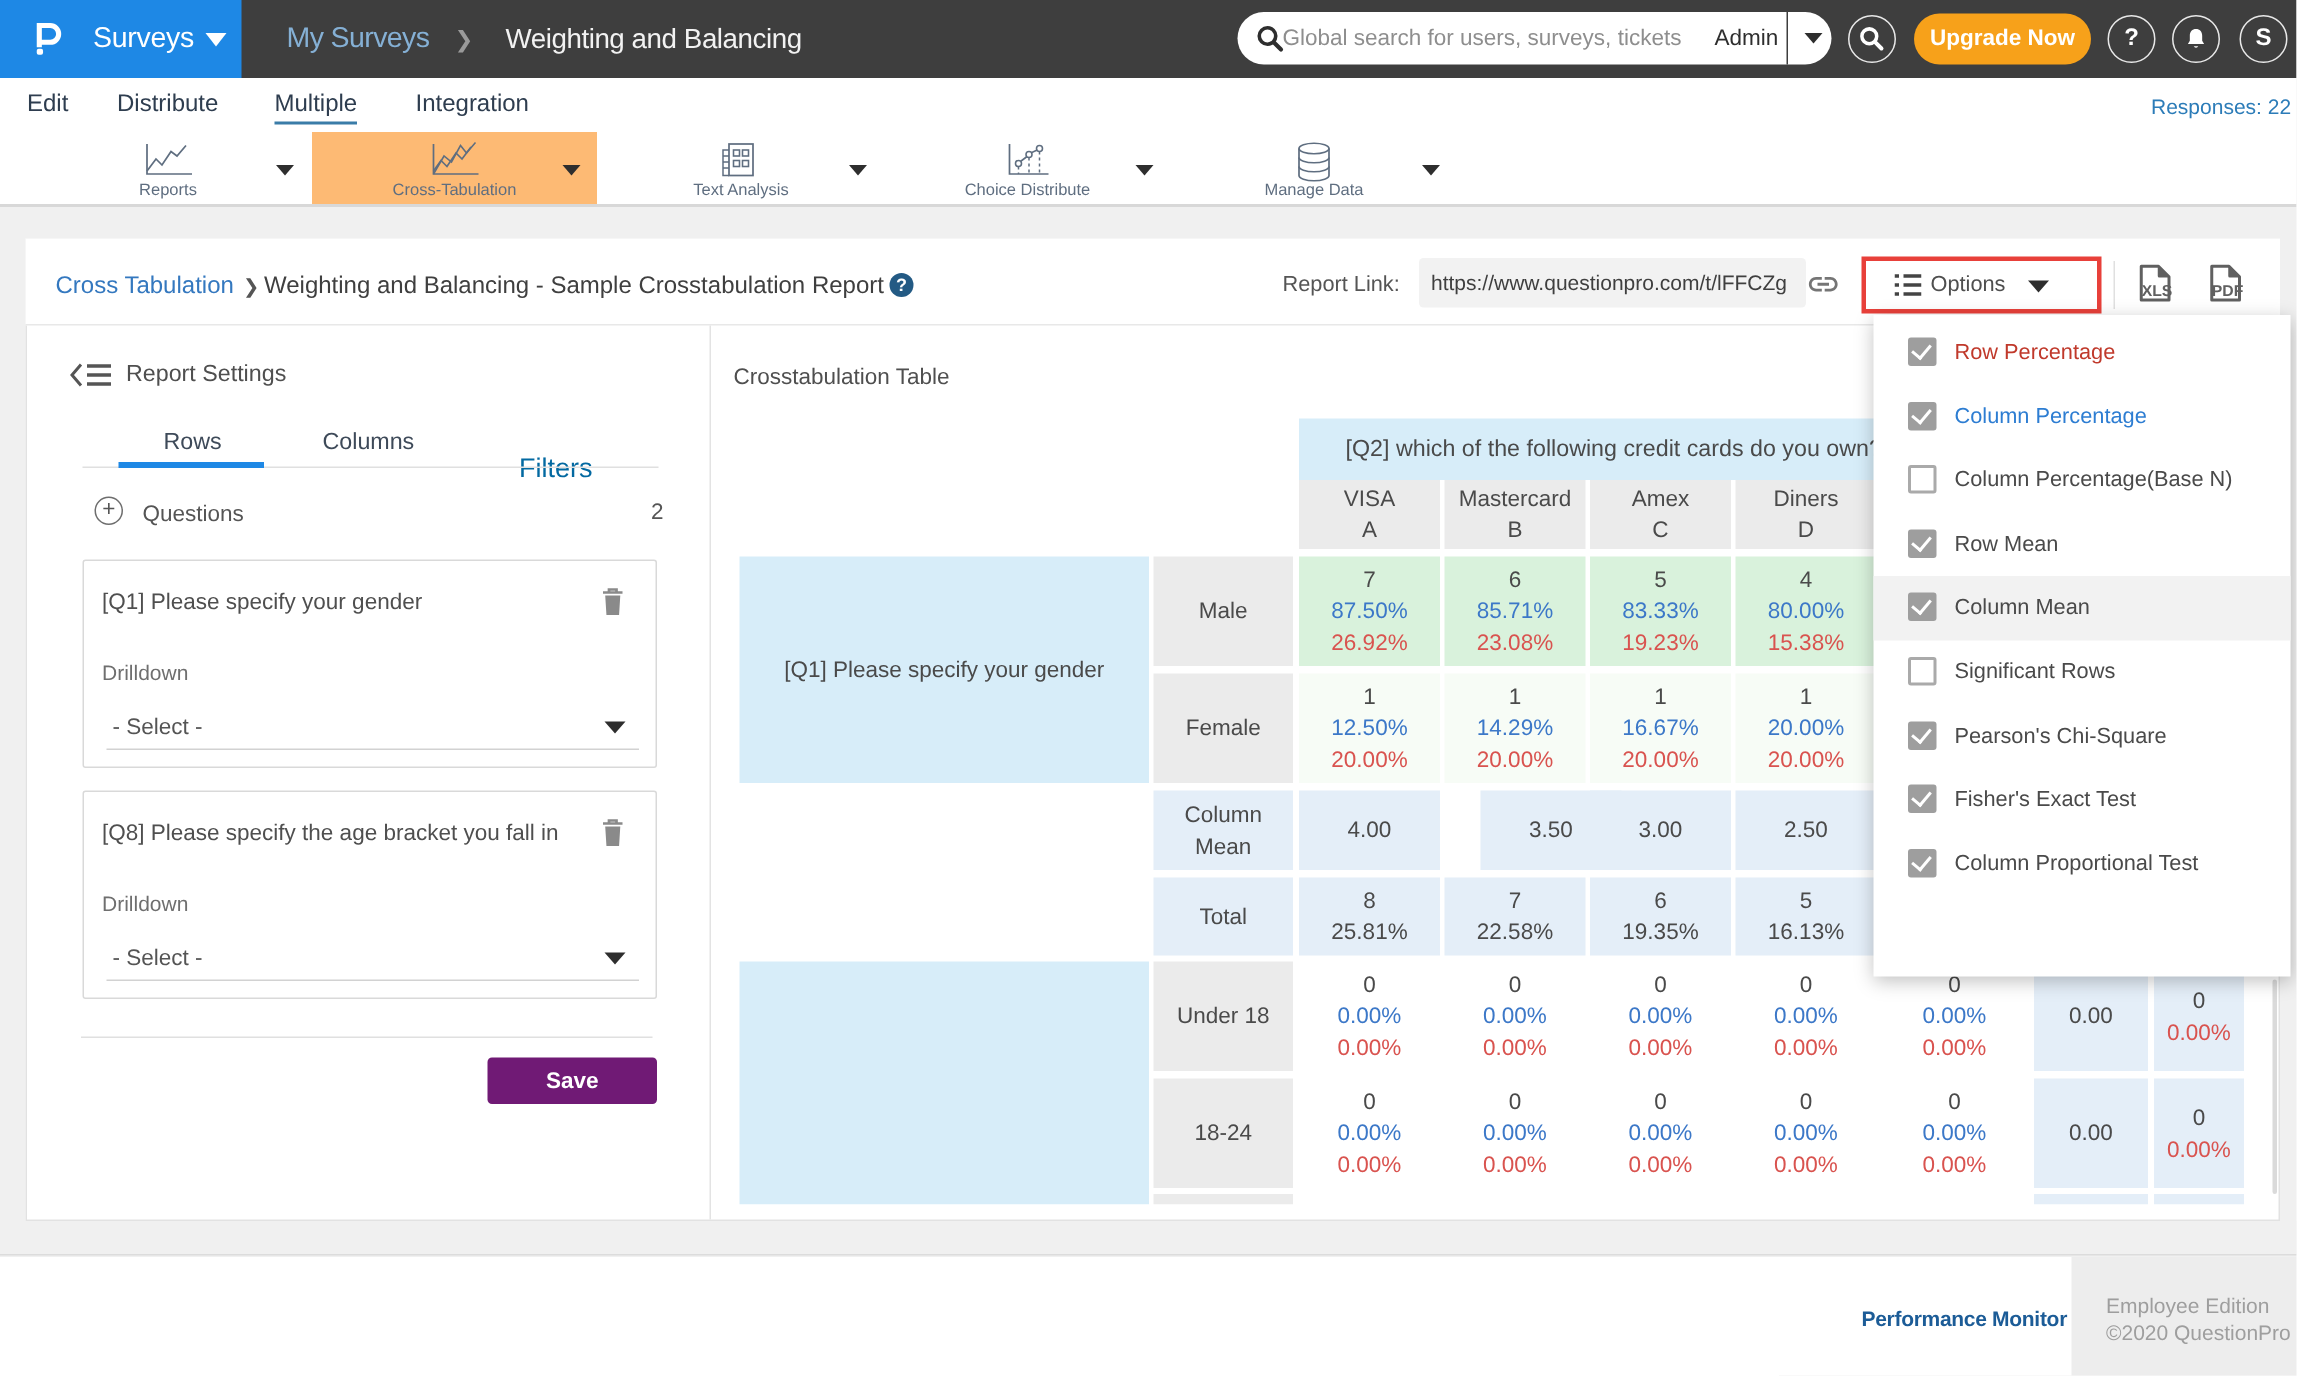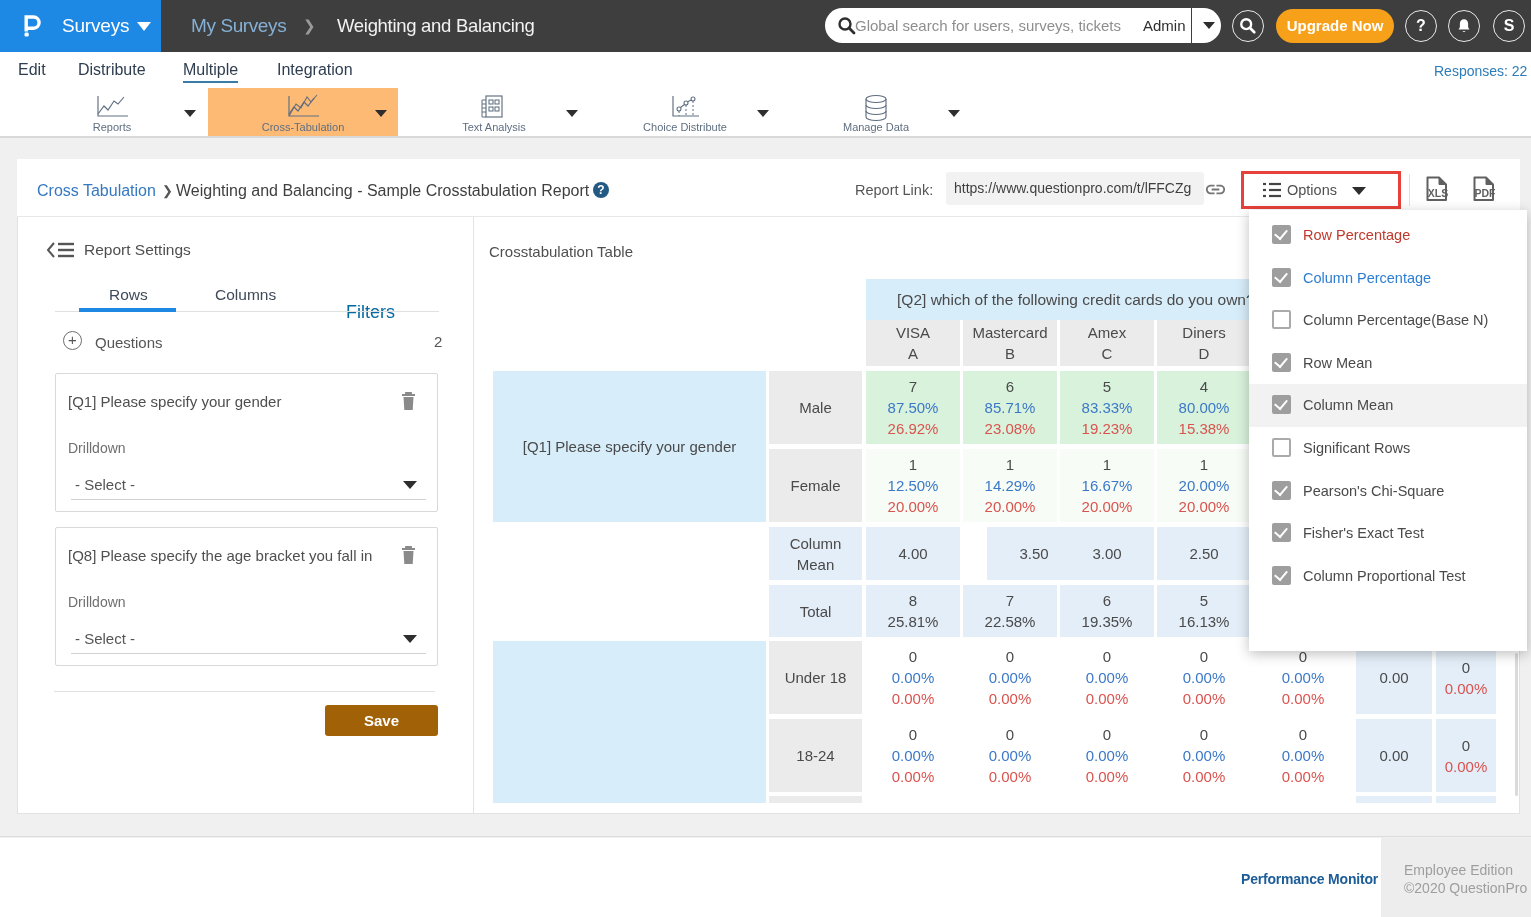--- a/index.html
+++ b/index.html
@@ -233,21 +233,21 @@
 <div class="abs" style="left:68px;top:547px;font-size:15px;color:#4f4f4f;">[Q8] Please specify the age bracket you fall in</div>
 <svg class="abs" style="left:401px;top:545px;" width="15" height="20" viewBox="0 0 15 20">
     <path d="M1 4 h13 M5 4 V2 h5 v2" fill="none" stroke="#8a8a8a" stroke-width="1.8"></path>
     <path d="M2.5 6 h10 l-0.8 13 h-8.4 z" fill="#8a8a8a"></path>
   </svg>
 <div class="abs" style="left:68px;top:594px;font-size:14px;color:#6f6f6f;">Drilldown</div>
 <div class="abs" style="left:75px;top:630px;font-size:15px;color:#555;">- Select -</div>
 <div class="abs" style="left:403px;top:635px;width:0;height:0;border-left:7px solid transparent;border-right:7px solid transparent;border-top:8px solid #2e2e2e;"></div>
 <div class="abs" style="left:71px;top:653px;width:355px;height:1px;background:#d2d2d2;"></div>
 <div class="abs" style="left:54px;top:691px;width:381px;height:1px;background:#e0e0e0;"></div>
-<div class="abs" style="left:325px;top:705px;width:113px;height:31px;background:#a16207;border-radius:3px;color:#fff;font-size:15px;font-weight:bold;text-align:center;line-height:31px;">Save</div>
+<div class="abs" style="left:325px;top:705px;width:113px;height:31px;background:#701a75;border-radius:3px;color:#fff;font-size:15px;font-weight:bold;text-align:center;line-height:31px;">Save</div>
 <div id="vdiv"></div>
 <div class="abs" style="left:489px;top:243px;font-size:15px;color:#4f4f4f;z-index:10;">Crosstabulation Table</div>
 
 <div id="twrap">
 <div class="cell blue" style="left:392px;top:61px;width:486px;height:41px;">
       <span style="white-space:nowrap;font-size:15.5px;">[Q2] which of the following credit cards do you own? [Multiple]</span>
     </div>
 <div class="cell gray" style="left:392px;top:102px;width:94px;height:46px;">
       <span>VISA<br>A</span>
     </div>

